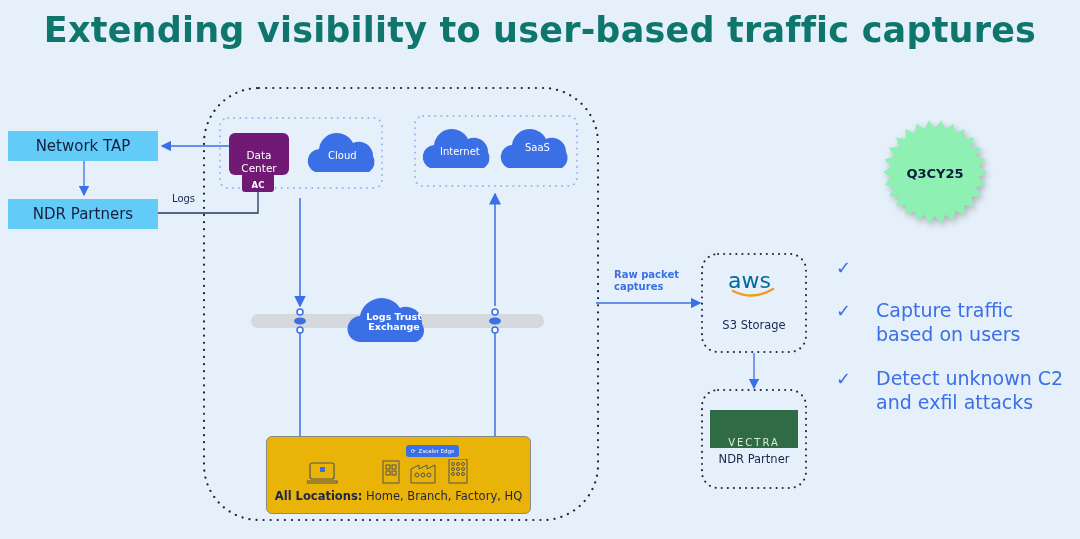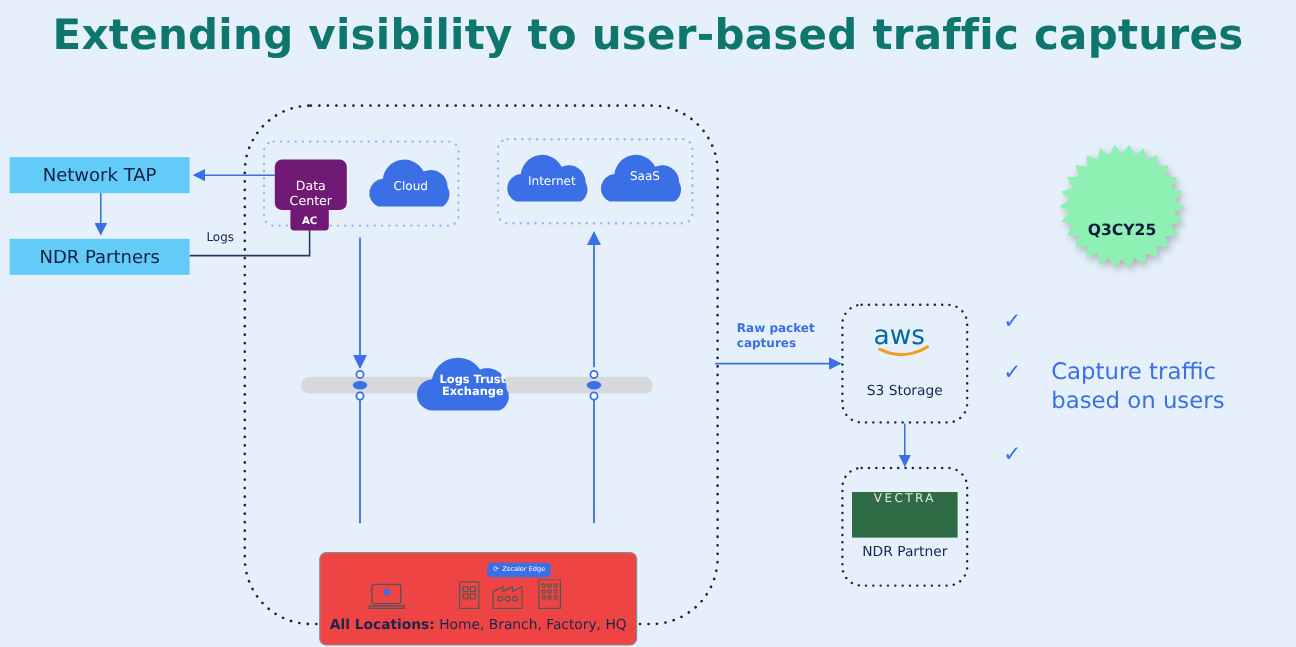--- a/index.html
+++ b/index.html
@@ -8,21 +8,21 @@
   #title{left:0;top:10px;width:1080px;text-align:center;font-size:35px;font-weight:bold;color:#0f766e;letter-spacing:0.2px;}
   .pill{background:#62cbf7;border-radius:0;color:#142040;font-size:15px;display:flex;align-items:center;justify-content:center;}
   .wbox{background:#701a75;color:#fff;border-radius:6px;display:flex;align-items:flex-end;justify-content:center;text-align:center;font-size:10.5px;line-height:13px;}
   .cloudtxt{color:#fff;font-size:10px;}
   .label{color:#3b6fe6;font-size:10px;line-height:12px;font-weight:bold;}
   .small{font-size:10px;color:#1a2550;}
   .bullets{left:836px;top:255px;width:240px;}
   .bullet{display:flex;margin-bottom:20px;}
   .check{width:40px;color:#3b6fe6;font-size:18px;padding-top:2px;}
   .btext{color:#3b6fe6;font-size:19px;line-height:24px;width:190px;}
-  .card{left:266px;top:436px;width:263px;height:76px;background:#ef4444;border:1px solid #8a8a8a;border-radius:6px;margin-top:24px;}
+  .card{left:266px;top:436px;width:263px;height:76px;background:#eab308;border:1px solid #8a8a8a;border-radius:6px;}
   .loc{left:0;top:52px;width:263px;text-align:center;font-size:11.5px;color:#1a2550;}
   .edge{left:139px;top:8px;height:12px;background:#3b6fe6;border-radius:3px;color:#fff;font-size:5.5px;padding:0 5px;display:flex;align-items:center;gap:3px;}
 </style>
 </head>
 <body>
 
 <div id="title" class="abs">Extending visibility to user-based traffic captures</div>
 
 <svg class="abs" style="left:0;top:0" width="1080" height="539">
   <defs>
@@ -144,31 +144,32 @@
 </div>
 
 <div class="abs label" style="left:614px;top:269px;">
   <div>Raw packet</div>
   <div>captures</div>
 </div>
 
 <div class="abs" style="left:728px;top:268px;font-size:22px;color:#0369a1;">aws</div>
 <div class="abs small" style="left:702px;top:318px;width:104px;text-align:center;font-size:11.5px;">S3 Storage</div>
 
-<div class="abs" style="left:710px;top:410px;width:88px;height:38px;background:#2f6b44;color:#dfe8e0;font-size:10px;letter-spacing:2px;display:flex;align-items:flex-start;justify-content:center;">
+<div class="abs" style="left:710px;top:410px;width:88px;height:38px;background:#2f6b44;color:#dfe8e0;font-size:10px;letter-spacing:2px;display:flex;align-items:flex-end;justify-content:center;">
     <span>VECTRA</span>
   </div>
 <div class="abs small" style="left:702px;top:452px;width:104px;text-align:center;font-size:11.5px;">NDR Partner</div>
 
-<div class="abs" style="left:885px;top:166px;width:100px;text-align:center;font-weight:bold;font-size:13px;color:#0c1a40;margin-top:19px;">Q3CY25</div>
+<div class="abs" style="left:885px;top:166px;width:100px;text-align:center;font-weight:bold;font-size:13px;color:#0c1a40;">Q3CY25</div>
 
 <div class="abs bullets">
   <div class="bullet">
       <span class="check">✓</span>
     </div>
   <div class="bullet">
       <span class="check">✓</span>
       <span class="btext">Capture traffic based on users</span>
     </div>
   <div class="bullet">
       <span class="check">✓</span>
+      <span class="btext">Detect unknown C2 and exfil attacks</span>
     </div>
 </div>
 
 </body></html>

